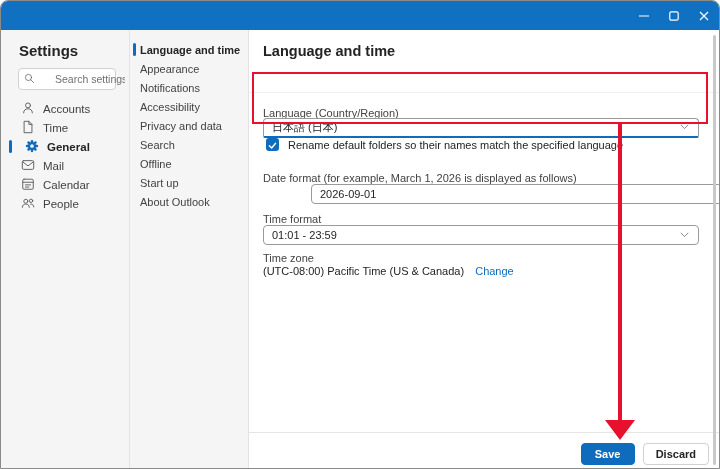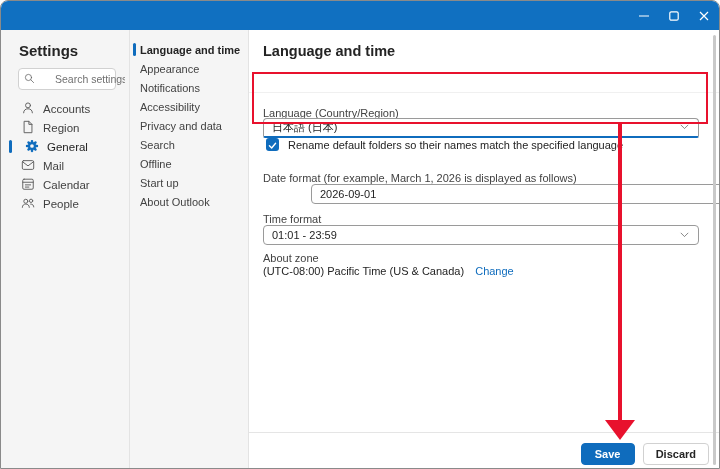--- a/index.html
+++ b/index.html
@@ -23,21 +23,21 @@
   .searchbox { width:98px; height:22px; margin-left:17px; background:#fff;
     border:1px solid #d1d1d1; border-radius:4px; display:flex; align-items:center;
     padding:0 5px; gap:20px; }
   .searchbox input { border:none; outline:none; width:70px; font-size:10.5px;
     color:#616161; background:transparent; font-family:inherit; }
   .searchbox input::placeholder { color:#707070; }
   .side-list { margin-top:9px; }
   .side-item { position:relative; height:19px; display:flex; align-items:center;
     gap:8px; padding-left:20px; font-size:11.5px; color:#424242; cursor:pointer; }
   .side-item .bar { display:none; }
-  .side-item.selected { font-weight:normal; color:#242424;padding-left:24px; }
+  .side-item.selected { font-weight:bold; color:#242424;padding-left:24px; }
   .side-item.selected .bar { display:block; position:absolute; left:8px; top:3px;
     width:3px; height:13px; border-radius:2px; background:#0f6cbd; }
   .side-item svg { flex:0 0 auto; }
   
   .nav-item { position:relative; height:19px; display:flex; align-items:center;
     padding-left:10px; font-size:11px; color:#424242; cursor:pointer; }
   .nav-item.selected { font-weight:bold; color:#242424; }
   .nav-item .bar { display:none; }
   .nav-item.selected .bar { display:block; position:absolute; left:3px; top:3px;
     width:3px; height:13px; border-radius:2px; background:#0f6cbd; }
@@ -138,21 +138,21 @@
           <span>Accounts</span>
         </div>
         <div class="side-item">
 
           <span>
             <svg width="14" height="14" viewBox="0 0 16 16" class="icon-stroke">
                 <path d="M4 1.5 h5 l3.5 3.5 v9.5 h-8.5 z"></path>
                 <path d="M9 1.5 v3.5 h3.5"></path>
               </svg>
           </span>
-          <span>Region</span>
+          <span>Time</span>
         </div>
         <div class="side-item selected">
           <span class="bar"></span>
           <span>
             <svg width="14" height="14" viewBox="0 0 16 16">
               <g fill="#0f6cbd">
                 <rect x="6.6" y="1" width="2.8" height="14" rx="1.2"></rect>
                 <rect x="6.6" y="1" width="2.8" height="14" rx="1.2" transform="rotate(45 8 8)"></rect>
                 <rect x="6.6" y="1" width="2.8" height="14" rx="1.2" transform="rotate(90 8 8)"></rect>
                 <rect x="6.6" y="1" width="2.8" height="14" rx="1.2" transform="rotate(135 8 8)"></rect>
@@ -270,21 +270,21 @@
       <div class="field-label time-label">Time format</div>
       <div class="select time-select">
         <span>01:01 - 23:59</span>
         <span>
           <svg width="11" height="11" viewBox="0 0 16 16" class="icon-stroke">
               <path d="M3 6 L8 11 L13 6"></path>
             </svg>
         </span>
       </div>
 
-      <div class="field-label tz-label">About zone</div>
+      <div class="field-label tz-label">Time zone</div>
       <div class="tz-row">
         <span>(UTC-08:00) Pacific Time (US &amp; Canada)</span>
         <a>Change</a>
       </div>
 
       <div class="footer-divider"></div>
       <div class="footer-btns">
         <button class="btn btn-primary">Save</button>
         <button class="btn btn-secondary">Discard</button>
       </div>

